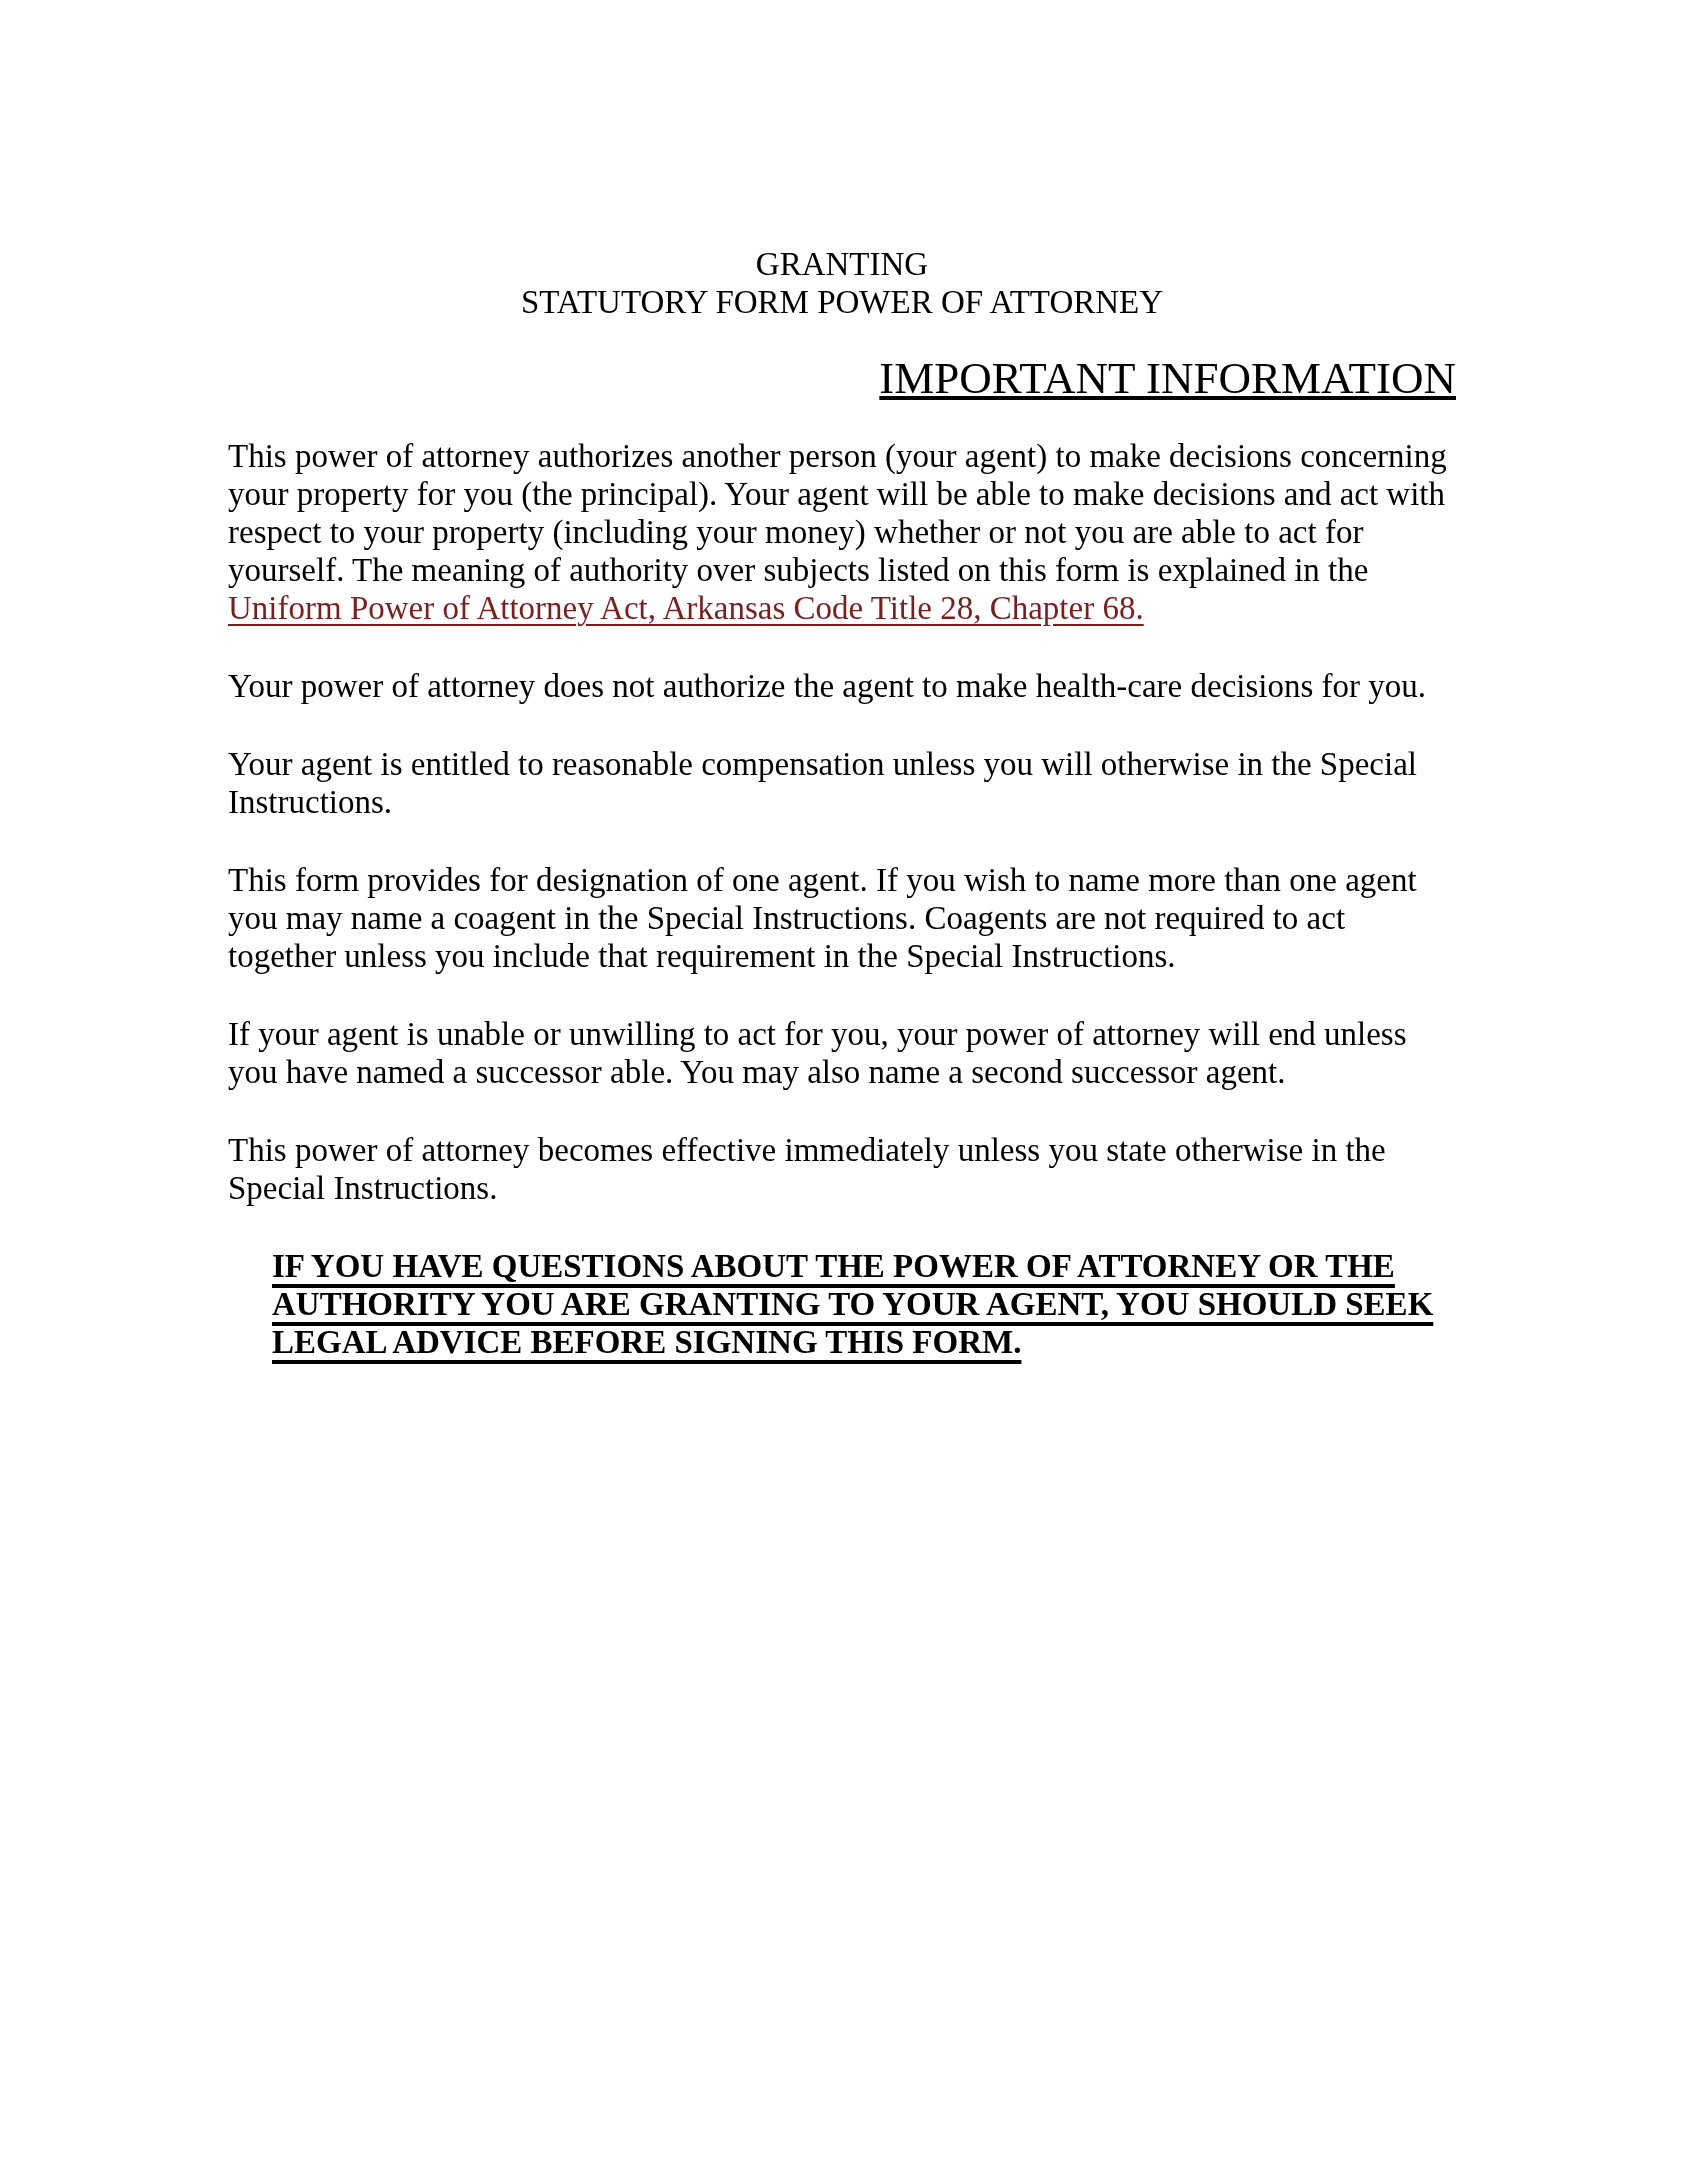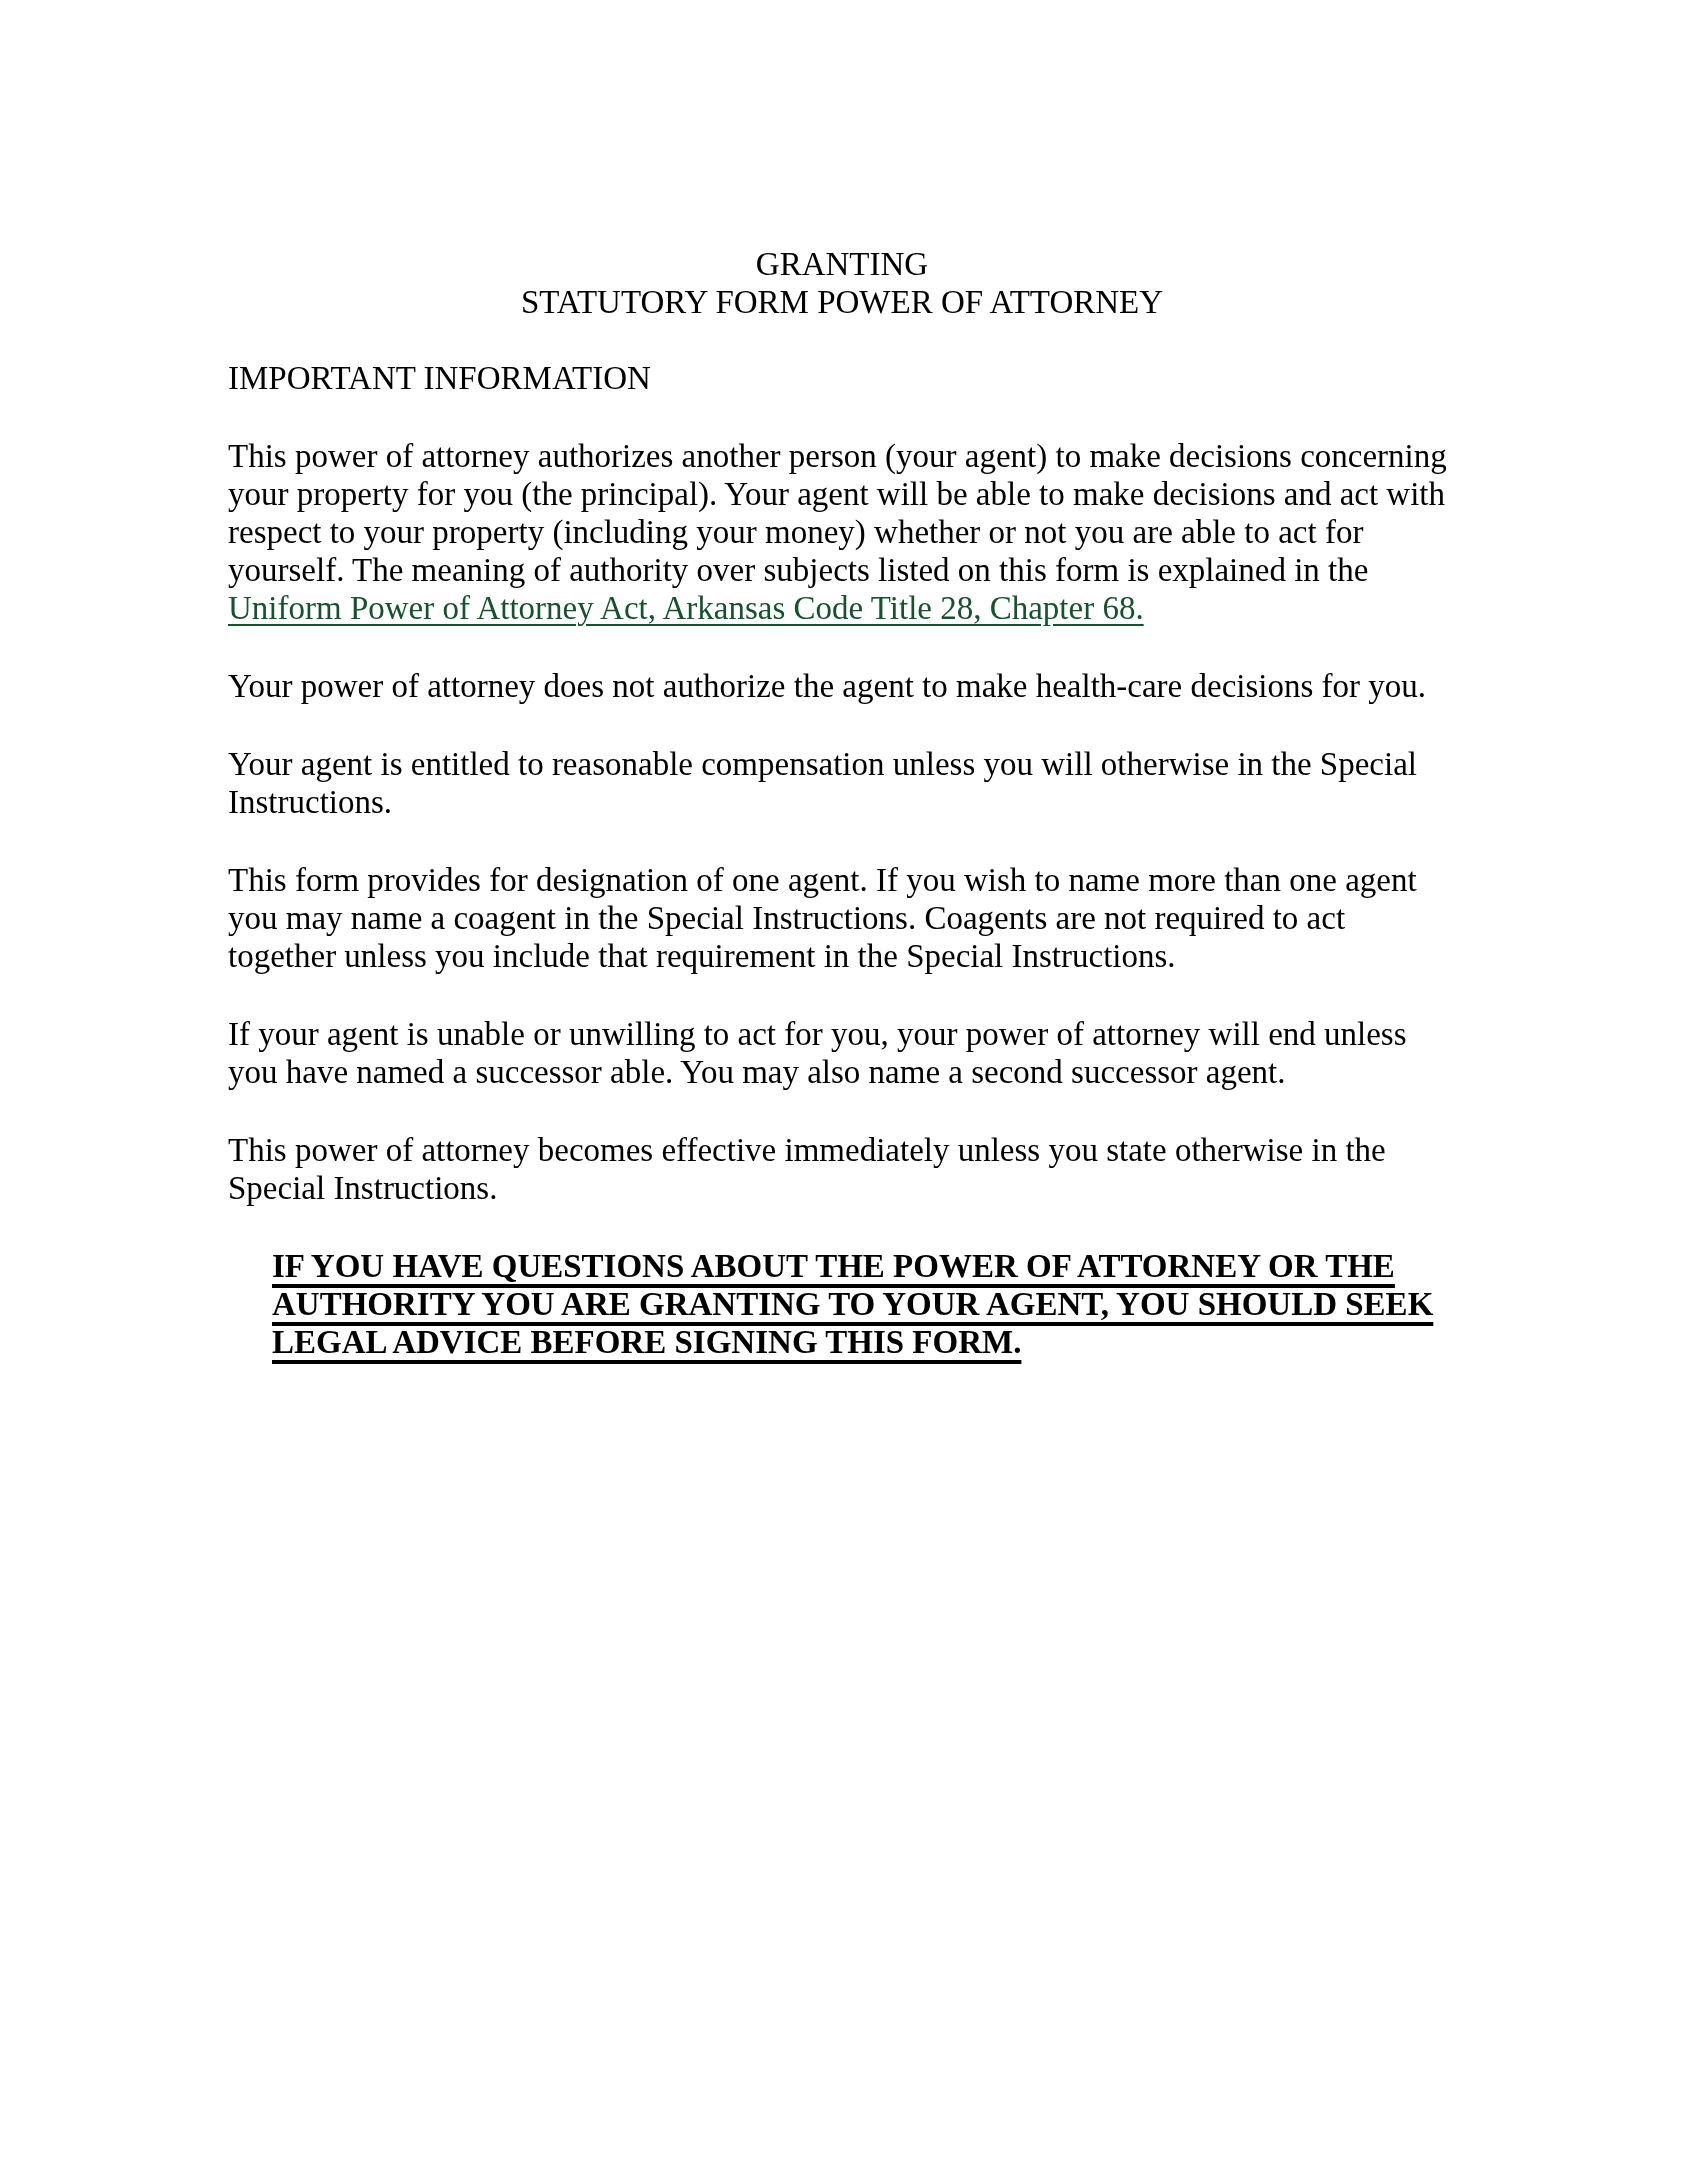--- a/index.html
+++ b/index.html
@@ -24,30 +24,31 @@
     line-height: 38px;
     color: #000000;
     text-align: left;
   }
   .title-line {
     margin: 0;
     text-align: center;
   }
   .section-heading {
     margin: 38px 0 0 0;
-    text-align: left;
+    text-align: right;
     font-weight: normal;
-    font-size: 33px;
+    font-size: 45px;
     line-height: 38px;
+    text-decoration: underline;
   }
   .para {
     margin: 40px 0 0 0;
   }
   .doc-link {
-    color: #14532d;
+    color: #7f1d1d;
     text-decoration: underline;
     text-decoration-thickness: 2px;
     text-underline-offset: 5px;
     cursor: pointer;
   }
   .warning {
     font-weight: bold;
     text-decoration: underline;
     text-decoration-thickness: 4px;
     text-underline-offset: 7px;

